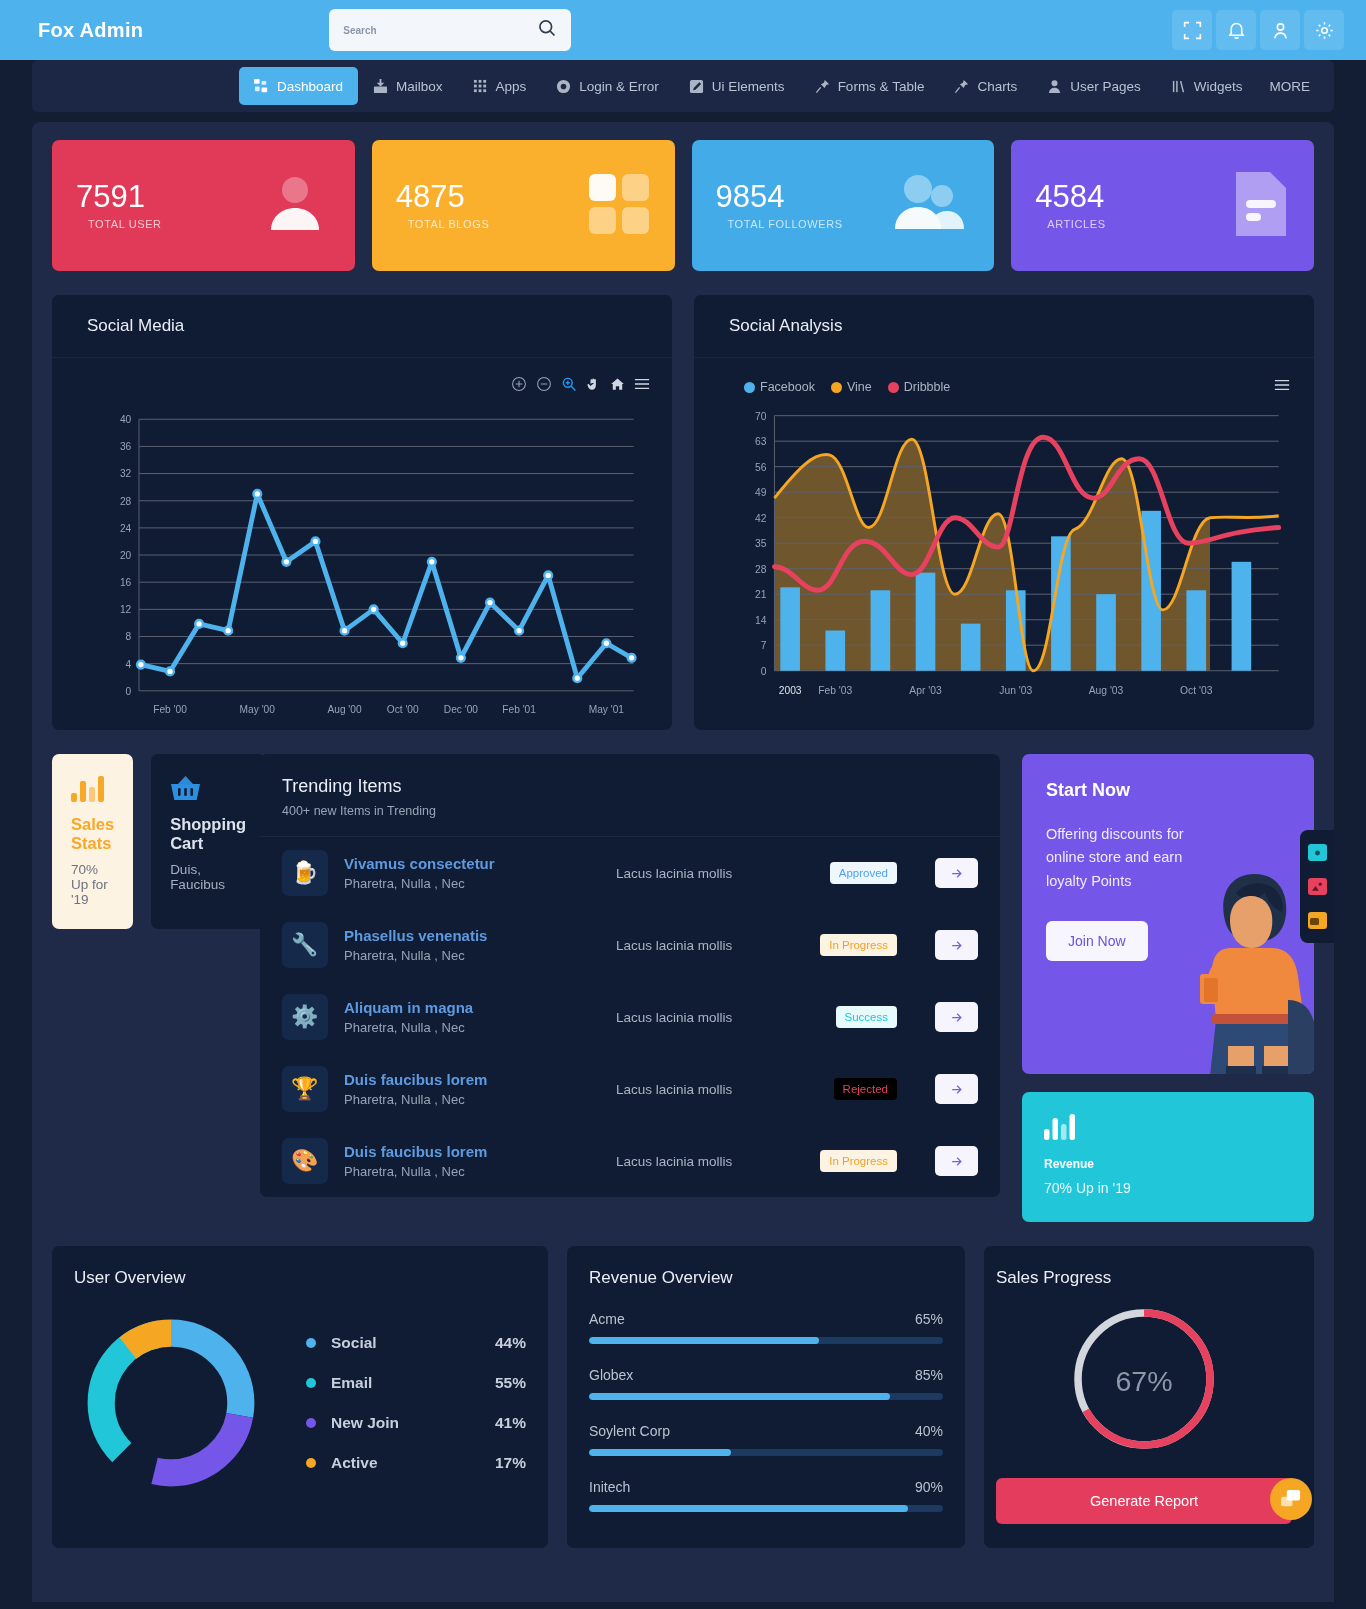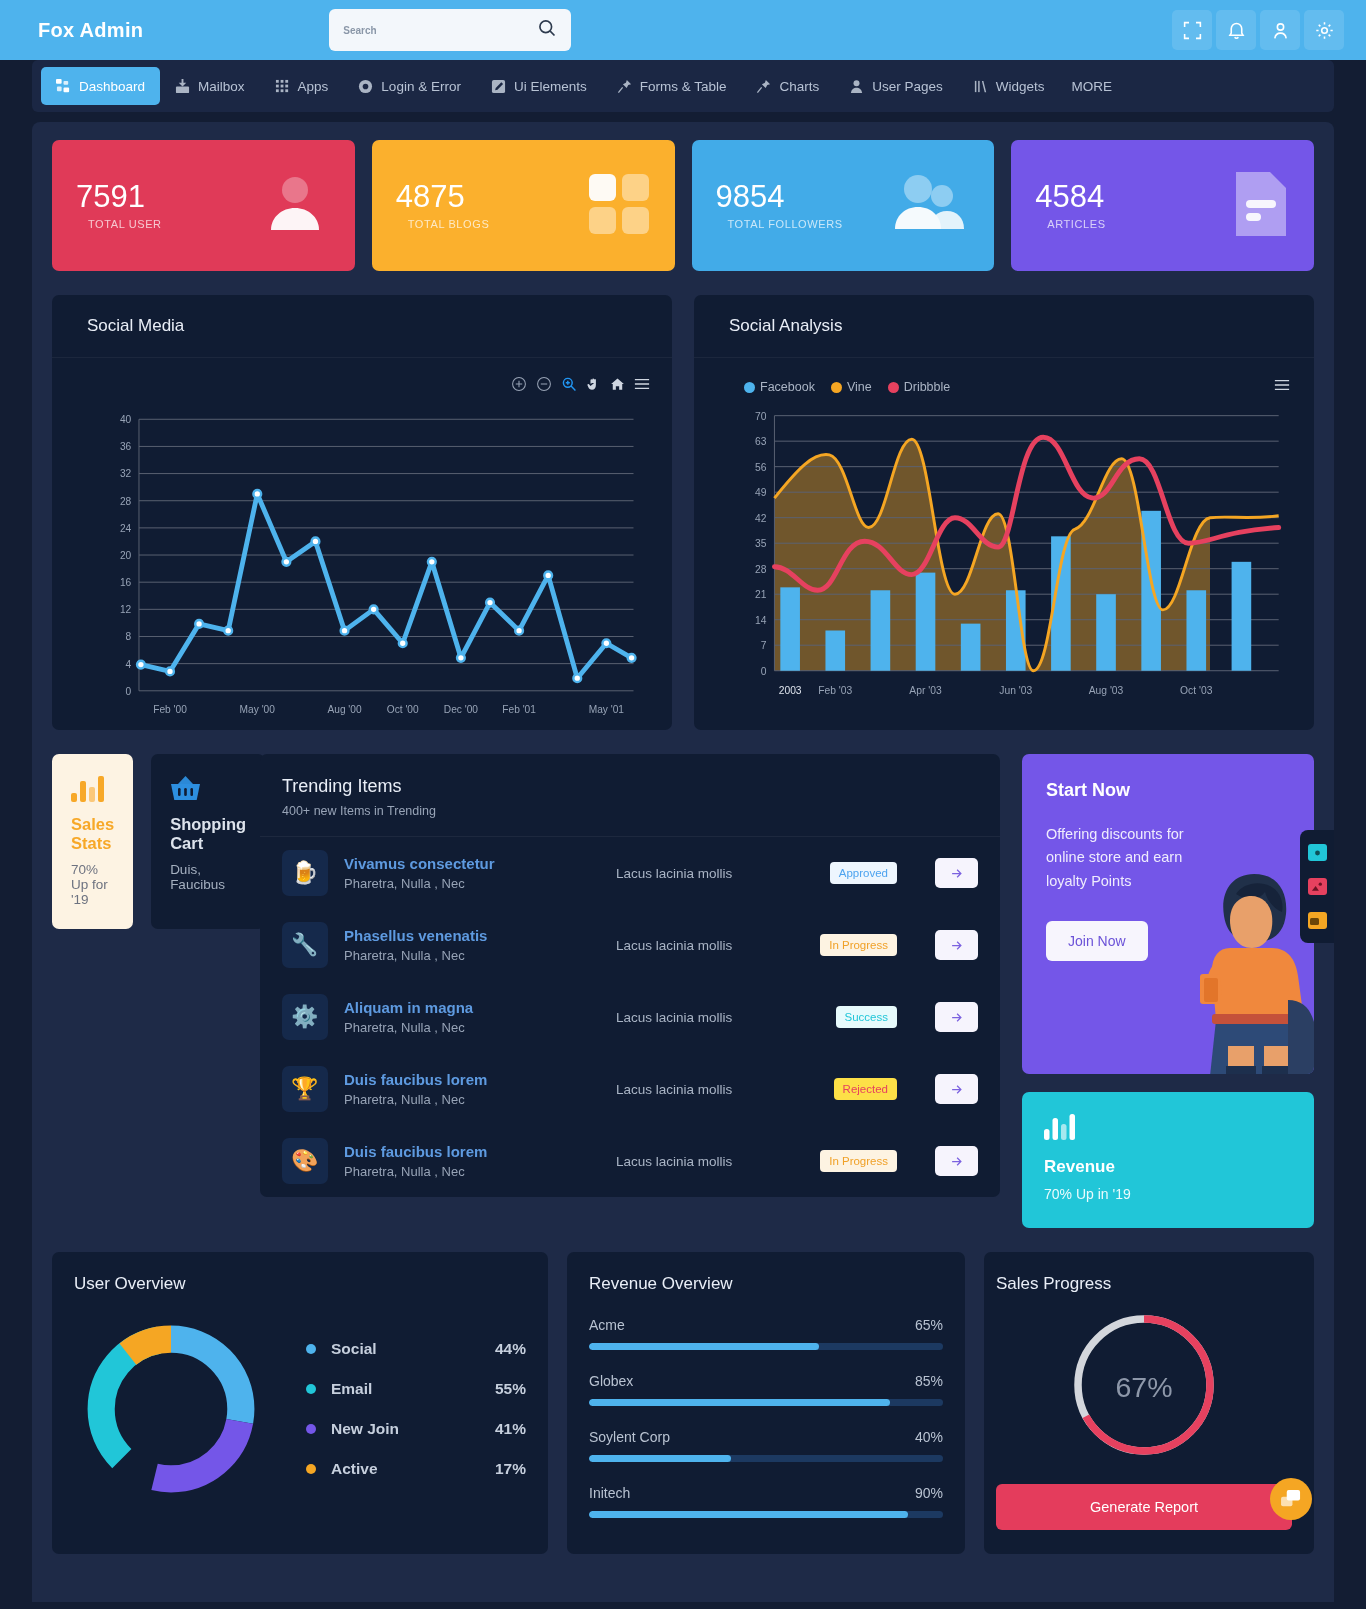--- a/index.html
+++ b/index.html
@@ -33,21 +33,21 @@
     width:40px; height:40px; border-radius:5px;
     background: rgba(255,255,255,.12);
     display:flex; align-items:center; justify-content:center;
   }
   .top-ic svg { width:21px; height:21px; stroke:#fff; fill:none; stroke-width:1.8; }
 
   
   .navwrap { padding: 0 32px; background:#131d33; position:relative; z-index:15; }
   .nav {
     height:52px; background:#1b2744; border-radius:6px;
-    display:flex; align-items:center; padding: 0 9px;
+    display:flex; align-items:center; padding: 0 9px; justify-content: flex-end;
   }
   .nav-item {
     display:flex; align-items:center; gap:8px; height:38px;
     padding: 0 15px; border-radius:5px; color:#b7c2d4; font-size:13.5px;
     white-space:nowrap;
   }
   .nav-item.active { background:#4eb3ed; color:#fff; }
   .nav-item .ni { width:15px; height:15px; display:inline-block; flex:0 0 auto; }
   .nav-item .ni svg { width:15px; height:15px; display:block; }
   .nav-item.more { padding-left:12px; }
@@ -122,21 +122,21 @@
     position:relative; overflow:hidden;
   }
   .promo h3 { color:#fff; font-size:18px; font-weight:700; }
   .promo p { color:#efecfd; font-size:14.5px; line-height:1.62; margin-top:22px; width:158px; }
   .joinbtn {
     margin-top:28px; background:#f7f5fd; color:#6b52d8; border:none;
     font-size:14px; padding:12px 22px; border-radius:6px;
     font-family:"Liberation Sans", sans-serif;
   }
   .revcard { background:#21c6d8; border-radius:7px; padding:22px 22px 26px; }
-  .revcard h4 { color:#fff; font-size:17px; font-weight:700; margin:13px 0 9px; }
+  .revcard h4 { color:#fff; font-size:12px; font-weight:700; margin:13px 0 9px; }
   .revcard p { color:#eafbfd; font-size:14px; }
 
   
   .botrow { display:flex; gap:19px; margin-top:24px; }
   .bcard { background:#101c33; border-radius:7px; padding:22px 22px 24px; }
   .bcard h3 { font-size:17px; color:#e9eef7; font-weight:400; }
   .b1 { width:496px; flex:0 0 496px; }
   .b2 { width:398px; flex:0 0 398px; }
   .b3 { flex:1;padding-left:12px; }
 
@@ -659,21 +659,21 @@
       <div class="trow">
         <div class="tico">
             <span>🏆</span>
           </div>
         <div class="tmain">
           <div class="tt">Duis faucibus lorem</div>
           <div class="ts">Pharetra, Nulla , Nec</div>
         </div>
         <div class="tdesc">Lacus lacinia mollis</div>
         <div class="tbadge">
-            <span class="badge" style="color:#e6415f;background:#fde047">Rejected</span>
+            <span class="badge" style="color:#e6415f;background:#000000">Rejected</span>
           </div>
         <div class="arrowbtn">
             <svg viewBox="0 0 24 24">
               <path d="M5 12h13M13 6l6 6-6 6"></path>
             </svg>
           </div>
       </div>
 
       <div class="trow">
         <div class="tico">

